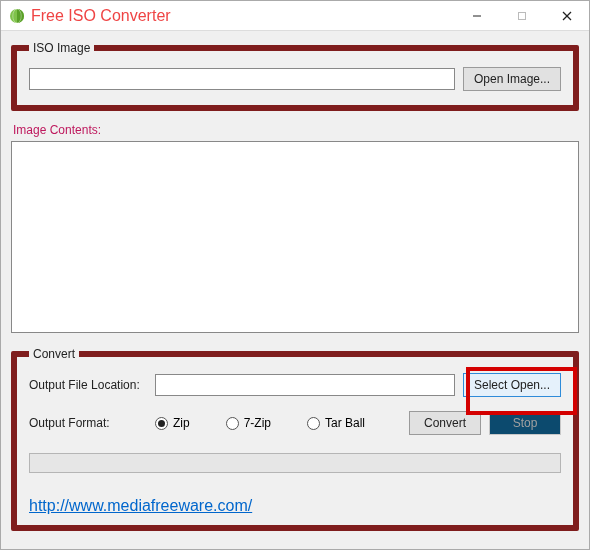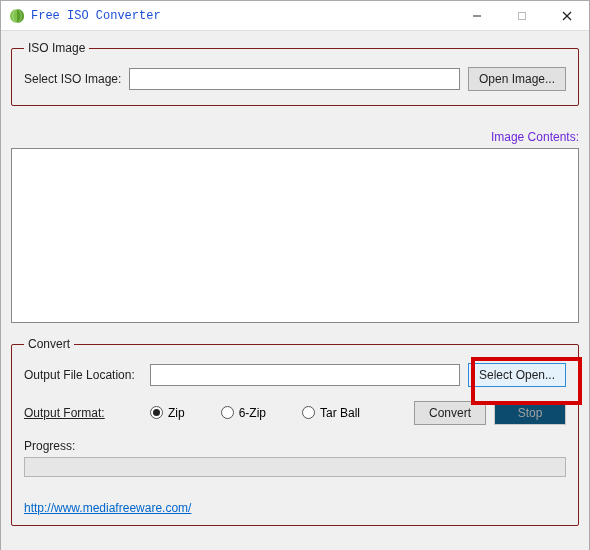--- a/index.html
+++ b/index.html
@@ -28,43 +28,42 @@
     border-bottom: 1px solid #ddd;
     background: #fff;
   }
   .titlebar .app-icon {
     width: 16px;
     height: 16px;
     margin: 0 6px 0 8px;
   }
   .titlebar .title {
     flex: 1;
-    font-size: 12px;
-    color: #1d4ed8;
-    font-family: Liberation Mono, monospace;
+    font-size: 16px;
+    color: #ef4444;
   }
   .winbtn {
     width: 45px;
     height: 29px;
     display: flex;
     align-items: center;
     justify-content: center;
     color: #333;
   }
   .winbtn.disabled { color: #bbb; }
   .client {
     flex: 1;
     background: #f0f0f0;
     padding: 6px 10px 8px 10px;
     display: flex;
     flex-direction: column;
   }
   fieldset {
-    border: 1px solid #7f1d1d;
-    margin: 4px 0 22px 0;
+    border: 6px solid #7f1d1d;
+    margin: 4px 0 10px 0;
     padding: 12px 12px 14px 12px;
     background: #f0f0f0;
     border-radius: 2px;
   }
   legend {
     font-size: 12px;
     color: #222;
     padding: 0 4px;
   }
   .row {
@@ -101,39 +100,38 @@
     background: #e5f1fb;
   }
   .btn:disabled,
   .btn.disabled {
     color: #a0a0a0;
     border-color: #c8c8c8;
     background: #0c4a6e;
   }
   .contents-label {
     font-size: 12px;
-    color: #6d28d9;
+    color: #be185d;
     margin: 2px 0 4px 2px;
-    text-align: right;
   }
   .contents-box {
     flex: 1;
     min-height: 175px;
     border: 1px solid #888;
     background: #fff;
   }
   .contents-wrap {
     display: flex;
     flex-direction: column;
     flex: 1;
     margin-bottom: 10px;
   }
   .radio {
     display: inline-flex;
-    align-items: flex-start;
+    align-items: center;
     gap: 5px;
     margin-right: 28px;
   }
   .radio-input {
     width: 13px;
     height: 13px;
     border-radius: 50%;
     border: 1px solid #555;
     background: #fff;
     position: relative;
@@ -151,21 +149,21 @@
   }
   .progress-bar {
     height: 20px;
     border: 1px solid #b5b5b5;
     background: #e6e6e6;
     margin-top: 4px;
   }
   .link {
     color: #0066cc;
     text-decoration: underline;
-    font-size: 12px;
+    font-size: 16px;
     margin-top: 10px;
     display: inline-block;
   }
   .red-box {
     position: absolute;
     border: 4px solid #d40000;
     pointer-events: none;
   }
   .rel { position: relative; }
   .convert-body { display: flex; flex-direction: column; gap: 14px; }
@@ -200,21 +198,20 @@
           <line x1="9" y1="1" x2="1" y2="9" stroke="#222" stroke-width="1.2"></line>
         </svg>
     </div>
   </div>
 
   <div class="client">
 
     <fieldset>
       <legend>ISO Image</legend>
       <div class="row">
-        <span class="label">Select ISO Image:</span>
         <input type="text" class="field" style="flex: 1 1 0%;" value="">
         <button class="btn" style="min-width:96px;">Open Image...</button>
       </div>
     </fieldset>
 
     <div class="contents-wrap">
       <div class="contents-label">Image Contents:</div>
       <div class="contents-box"></div>
     </div>
 
@@ -223,42 +220,41 @@
 
       <div class="convert-body">
 
         <div class="row">
           <span class="label" style="width:118px;">Output File Location:</span>
           <input type="text" class="field" style="flex: 1 1 0%;" value="">
           <button class="btn highlighted" style="min-width:86px;">Select Open...</button>
         </div>
 
         <div class="row">
-          <span class="label" style="width:118px;text-decoration:underline;">Output Format:</span>
+          <span class="label" style="width:118px;">Output Format:</span>
 
           <label class="radio">
             <span class="radio-input checked"></span>
             <span>Zip</span>
           </label>
           <label class="radio">
             <span class="radio-input"></span>
-            <span>6-Zip</span>
+            <span>7-Zip</span>
           </label>
           <label class="radio">
             <span class="radio-input"></span>
             <span>Tar Ball</span>
           </label>
 
           <div style="flex:1;"></div>
           <button class="btn" style="min-width:72px;">Convert</button>
           <button class="btn disabled" style="min-width:72px;">Stop</button>
         </div>
 
         <div>
-          <div class="label">Progress:</div>
           <div class="progress-bar"></div>
         </div>
 
         <a class="link" href="#">http://www.mediafreeware.com/</a>
       </div>
 
       <div class="red-box" style="top:6px; right:-4px; width:111px; height:48px;"></div>
     </fieldset>
 
   </div>

